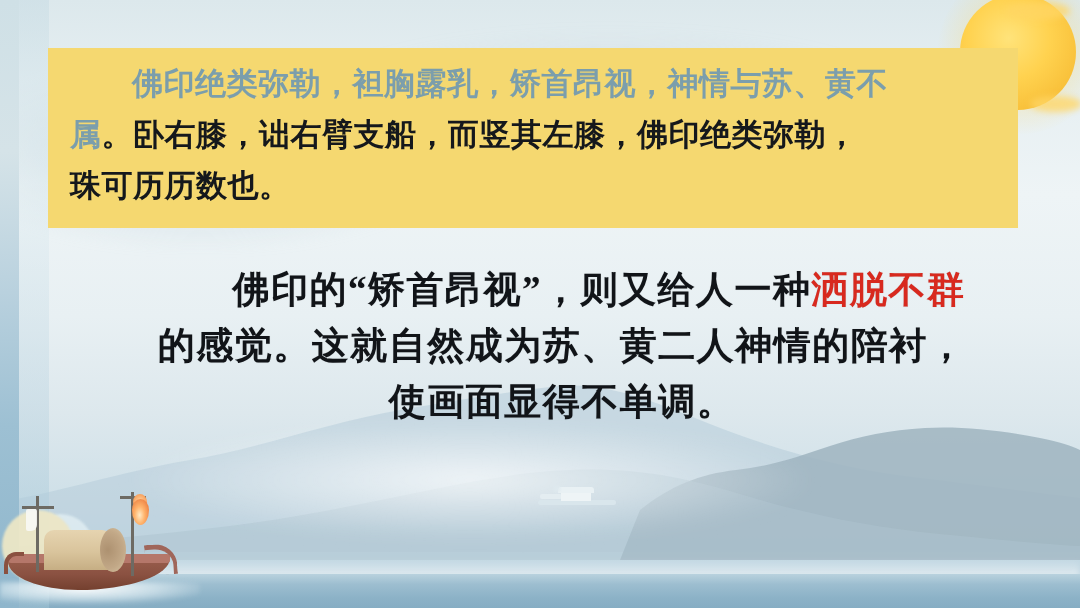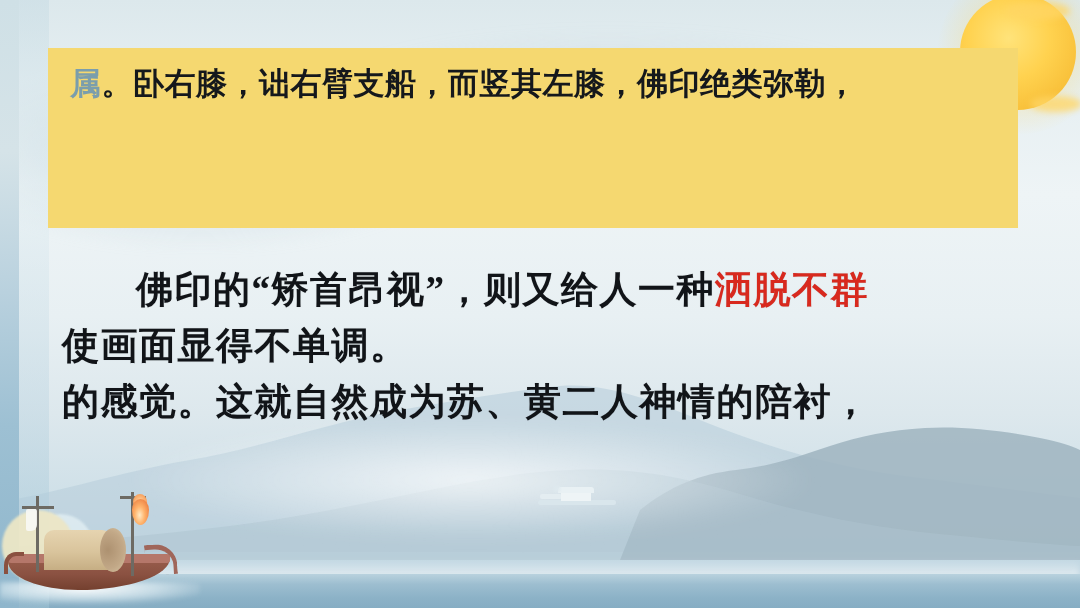--- a/index.html
+++ b/index.html
@@ -159,20 +159,21 @@
     left: 62px; top: 262px;
     width: 1000px;
     font-family: "Liberation Serif", "DejaVu Serif", serif;
     font-weight: 700;
     font-size: 37px;
     line-height: 56px;
     letter-spacing: 1.5px;
     color: #111418;
     white-space: nowrap;
     text-shadow: 0 0 1px rgba(0,0,0,.18);
+    text-align: center;
   }
   .body-text .line { display: block; }
   .body-text .indent { padding-left: 74px; }
   .hl-red { color: #d8291e; }
 
   
   .boat-wrap {
     position: absolute;
     left: 0px; top: 470px;
     width: 230px; height: 138px;
@@ -375,39 +376,45 @@
 
   <div class="sun-glow"></div>
   <div class="sun"></div>
   <div class="cloud-wisp" style="left:1006px; top:2px;  width:64px; height:18px;"></div>
   <div class="cloud-wisp" style="left:1030px; top:96px; width:52px; height:16px;"></div>
   <div class="cloud-wisp" style="left:948px;  top:80px; width:36px; height:13px; opacity:.55;"></div>
 
   <div class="panel"></div>
   <div class="panel-text">
 
+    <span class="line indent">
+      <span class="hl-blue">佛印绝类弥勒，袒胸露乳，矫首昂视，神情与苏、黄不</span>
+    </span>
 
     <span class="line">
       <span class="hl-blue">属</span><span>。卧右膝，诎右臂支船，而竖其左膝，佛印绝类弥勒，</span>
     </span>
 
+    <span class="line">
+      <span>珠可历历数也。</span>
+    </span>
   </div>
 
   <div class="body-text">
 
     <span class="line indent">
       <span>佛印的“矫首昂视”，则又给人一种</span><span class="hl-red">洒脱不群</span>
     </span>
 
     <span class="line">
+      <span>的感觉。这就自然成为苏、黄二人神情的陪衬，</span>
+    </span>
+
+    <span class="line">
       <span>使画面显得不单调。</span>
-    </span>
-
-    <span class="line">
-      <span>的感觉。这就自然成为苏、黄二人神情的陪衬，</span>
     </span>
   </div>
 
   <div class="boat-wrap">
     <div class="moon"></div>
     <div class="wave"></div>
     <div class="hull"></div>
     <div class="hull-top"></div>
     <div class="hull-bow"></div>
     <div class="hull-stern"></div>

